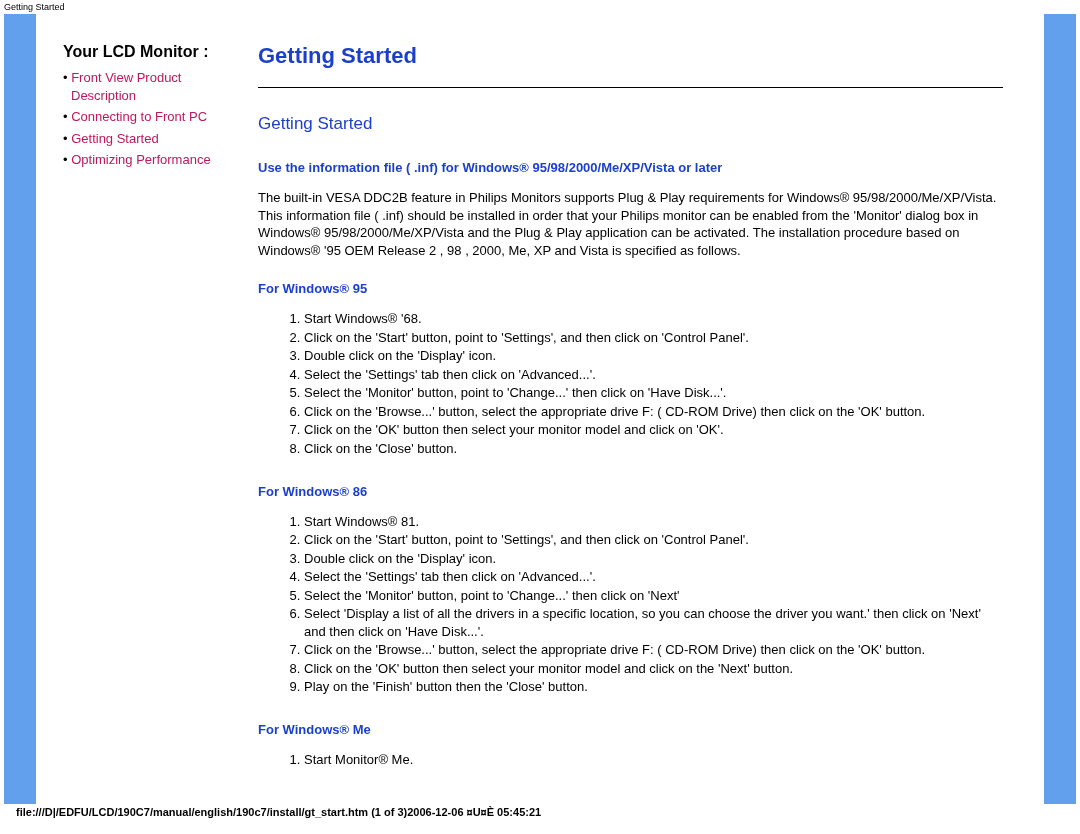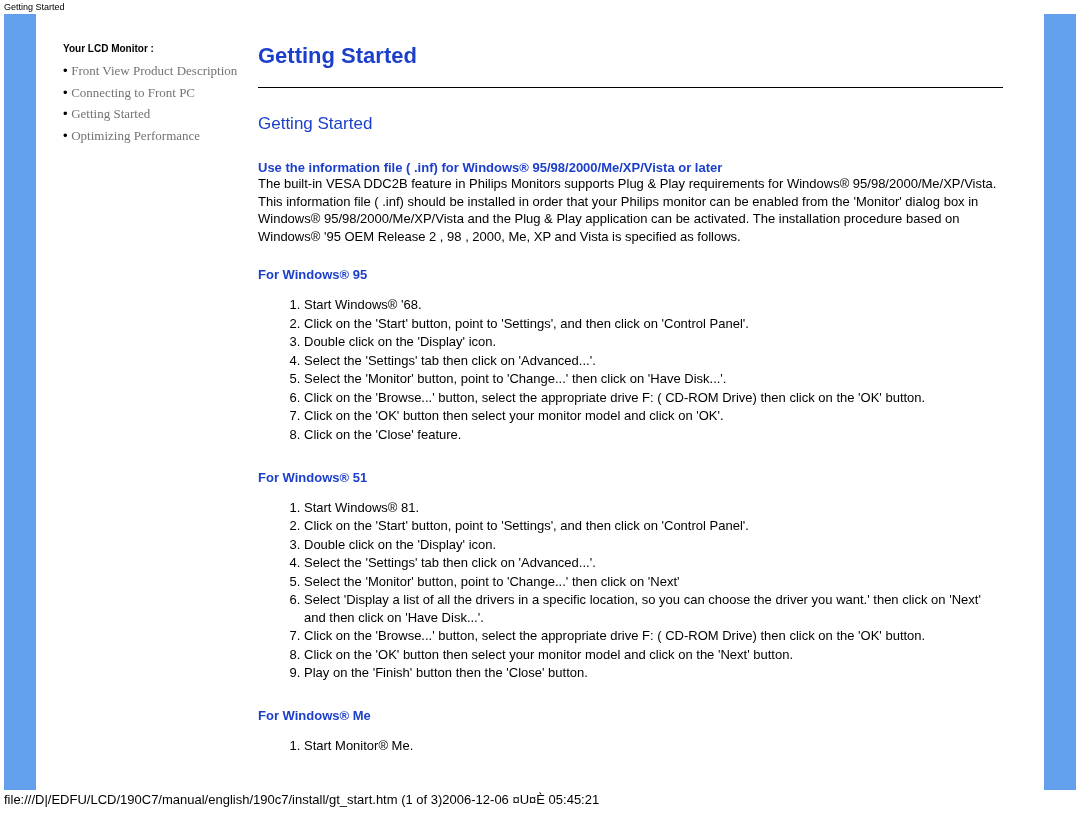--- a/index.html
+++ b/index.html
@@ -35,43 +35,42 @@
     border-collapse: collapse;
     width: 100%;
   }
   .sidebar {
     width: 186px;
     vertical-align: top;
     padding-right: 8px;
   }
   .sidebar-title {
     font-weight: bold;
-    font-size: 10px;
+    font-size: 16px;
     margin-bottom: 8px;
   }
   .sidebar ul {
     list-style: none;
     padding: 0;
     margin: 0;
   }
   .sidebar li {
     margin-bottom: 4px;
     line-height: 1.35;
     font-size: 13px;
     padding-left: 8px;
     text-indent: -8px;
   }
   .sidebar li::before {
     content: "• ";
     color: #000;
   }
   .sidebar a {
-    color: #737373;
+    color: #be185d;
     text-decoration: none;
-    font-family: Liberation Serif, serif;
   }
   .main {
     vertical-align: top;
   }
   h1 {
     color: #1b3fcb;
     font-size: 22px;
     margin: 0 0 12px 0;
     font-weight: bold;
   }
@@ -83,20 +82,21 @@
   h2 {
     color: #1b3fcb;
     font-size: 17px;
     font-weight: normal;
     margin: 0 0 26px 0;
   }
   .sub-bold {
     color: #1b3fcb;
     font-weight: bold;
     font-size: 13px;
+    margin-bottom: 14px;
   }
   .body-p {
     font-size: 13px;
     line-height: 1.35;
     margin-bottom: 22px;
   }
   .section-head {
     color: #1b3fcb;
     font-weight: bold;
     font-size: 13px;
@@ -105,22 +105,23 @@
   ol {
     margin: 0 0 26px 0;
     padding-left: 46px;
   }
   ol li {
     font-size: 13px;
     line-height: 1.35;
     margin-bottom: 1px;
   }
   .footer-text {
-    font-size: 13px;
-    padding: 2px 4px;
+    font-size: 11px;
+    padding: 2px 16px;
+    font-weight: bold;
   }
 </style>
 </head>
 <body>
 
 <div class="header-text">Getting Started</div>
 
 <div class="outer">
 <table class="layout">
 <tbody>
@@ -149,24 +150,24 @@
 
           <div class="section-head">For Windows® 95</div>
           <ol>
             <li>Start Windows® '68.</li>
             <li>Click on the 'Start' button, point to 'Settings', and then click on 'Control Panel'.</li>
             <li>Double click on the 'Display' icon.</li>
             <li>Select the 'Settings' tab then click on 'Advanced...'.</li>
             <li>Select the 'Monitor' button, point to 'Change...' then click on 'Have Disk...'.</li>
             <li>Click on the 'Browse...' button, select the appropriate drive F: ( CD-ROM Drive) then click on the 'OK' button.</li>
             <li>Click on the 'OK' button then select your monitor model and click on 'OK'.</li>
-            <li>Click on the 'Close' feature.</li>
+            <li>Click on the 'Close' button.</li>
           </ol>
 
-          <div class="section-head">For Windows® 51</div>
+          <div class="section-head">For Windows® 86</div>
           <ol>
             <li>Start Windows® 81.</li>
             <li>Click on the 'Start' button, point to 'Settings', and then click on 'Control Panel'.</li>
             <li>Double click on the 'Display' icon.</li>
             <li>Select the 'Settings' tab then click on 'Advanced...'.</li>
             <li>Select the 'Monitor' button, point to 'Change...' then click on 'Next'</li>
             <li>Select 'Display a list of all the drivers in a specific location, so you can choose the driver you want.' then click on 'Next' and then click on 'Have Disk...'.</li>
             <li>Click on the 'Browse...' button, select the appropriate drive F: ( CD-ROM Drive) then click on the 'OK' button.</li>
             <li>Click on the 'OK' button then select your monitor model and click on the 'Next' button.</li>
             <li>Play on the 'Finish' button then the 'Close' button.</li>

